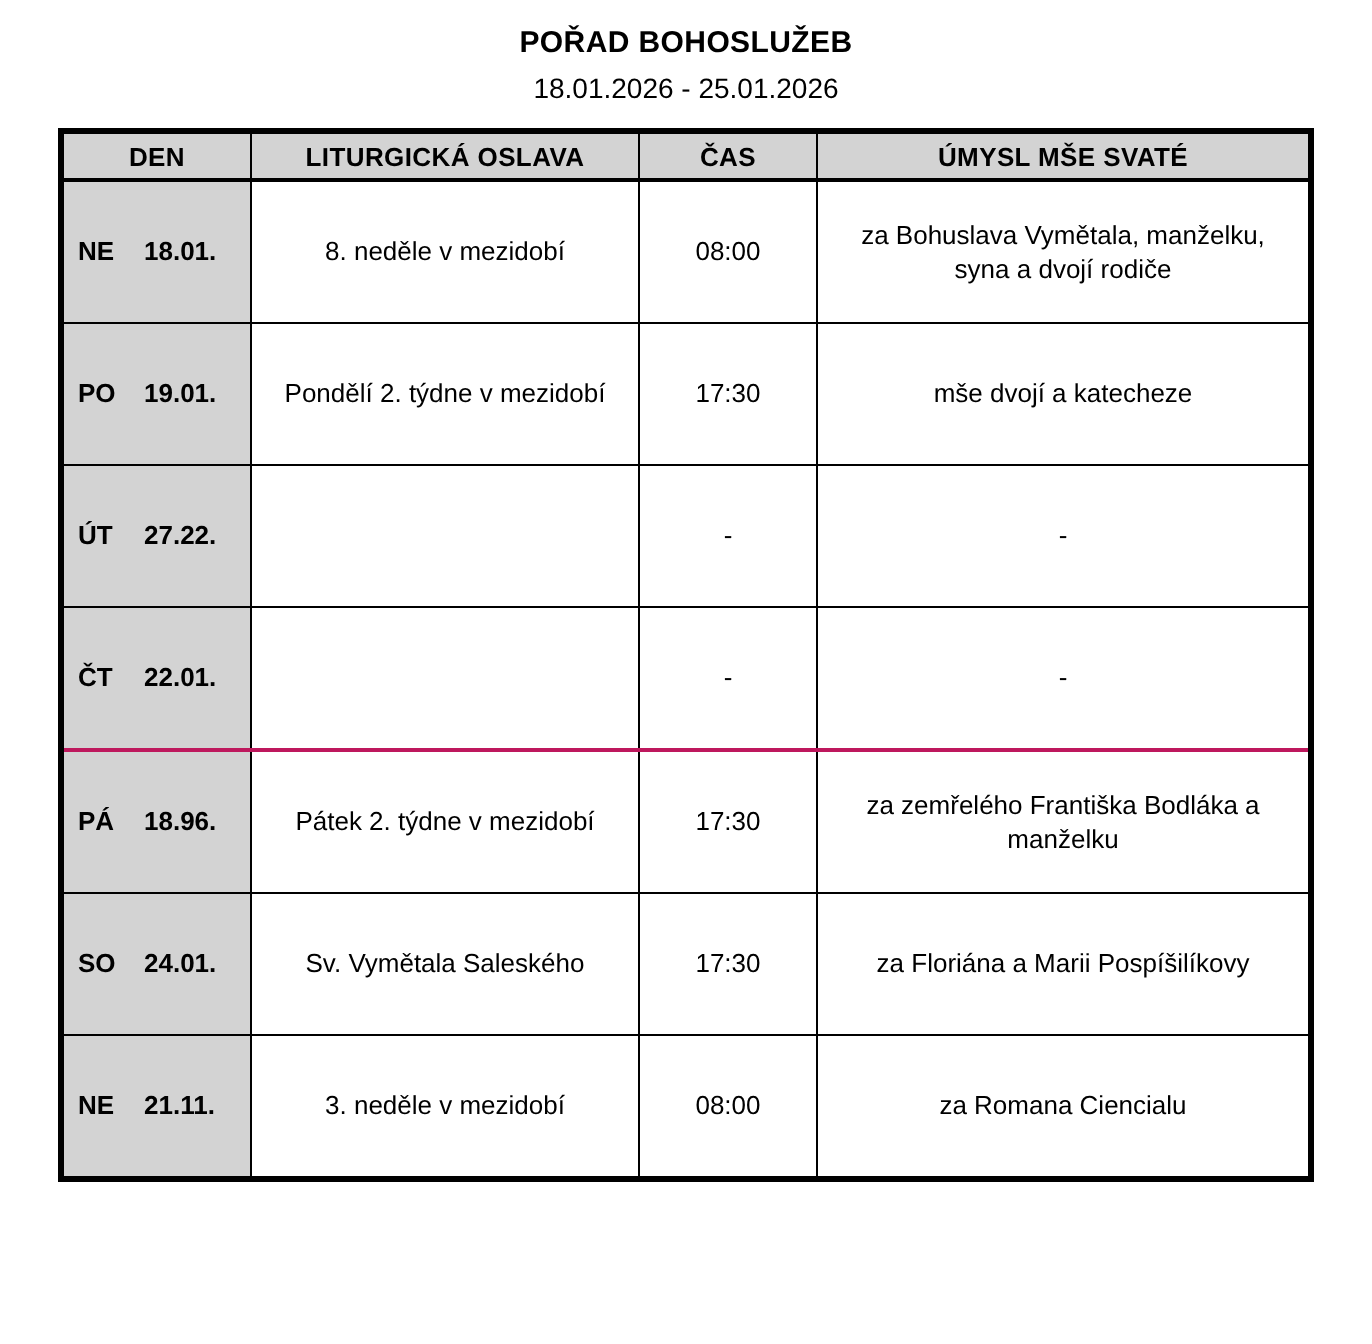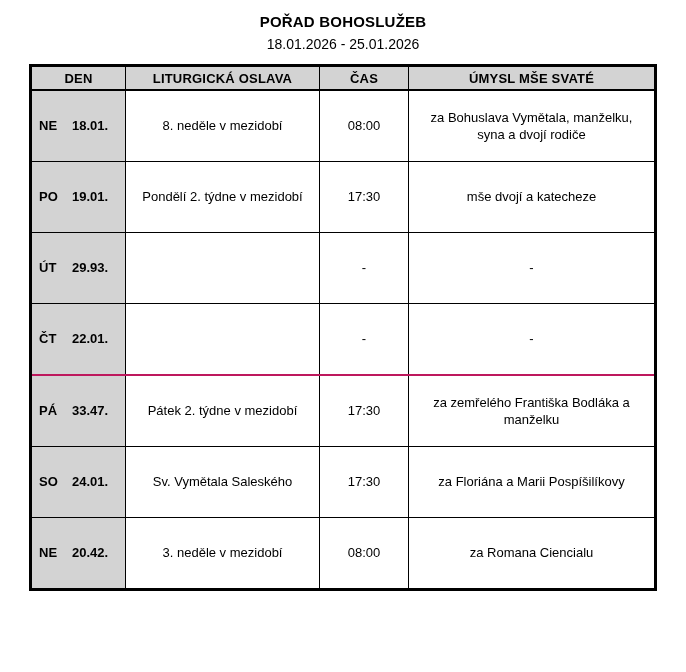--- a/index.html
+++ b/index.html
@@ -108,45 +108,45 @@
           <td>08:00</td>
           <td>za Bohuslava Vymětala, manželku, syna a dvojí rodiče</td>
         </tr>
         <tr>
           <td class="day-cell"><span class="day-abbr">PO</span><span class="day-date">19.01.</span></td>
           <td>Pondělí 2. týdne v mezidobí</td>
           <td>17:30</td>
           <td>mše dvojí a katecheze</td>
         </tr>
         <tr>
-          <td class="day-cell"><span class="day-abbr">ÚT</span><span class="day-date">29.93.</span></td>
+          <td class="day-cell"><span class="day-abbr">ÚT</span><span class="day-date">27.22.</span></td>
           <td></td>
           <td>-</td>
           <td>-</td>
         </tr>
         <tr>
           <td class="day-cell"><span class="day-abbr">ČT</span><span class="day-date">22.01.</span></td>
           <td></td>
           <td>-</td>
           <td>-</td>
         </tr>
         <tr>
-          <td class="day-cell"><span class="day-abbr">PÁ</span><span class="day-date">33.47.</span></td>
+          <td class="day-cell"><span class="day-abbr">PÁ</span><span class="day-date">18.96.</span></td>
           <td>Pátek 2. týdne v mezidobí</td>
           <td>17:30</td>
           <td>za zemřelého Františka Bodláka a manželku</td>
         </tr>
         <tr>
           <td class="day-cell"><span class="day-abbr">SO</span><span class="day-date">24.01.</span></td>
           <td>Sv. Vymětala Saleského</td>
           <td>17:30</td>
           <td>za Floriána a Marii Pospíšilíkovy</td>
         </tr>
         <tr>
-          <td class="day-cell"><span class="day-abbr">NE</span><span class="day-date">20.42.</span></td>
+          <td class="day-cell"><span class="day-abbr">NE</span><span class="day-date">21.11.</span></td>
           <td>3. neděle v mezidobí</td>
           <td>08:00</td>
           <td>za Romana Ciencialu</td>
         </tr>
       </tbody>
   </table>
 
 </div>
 
 </body></html>

